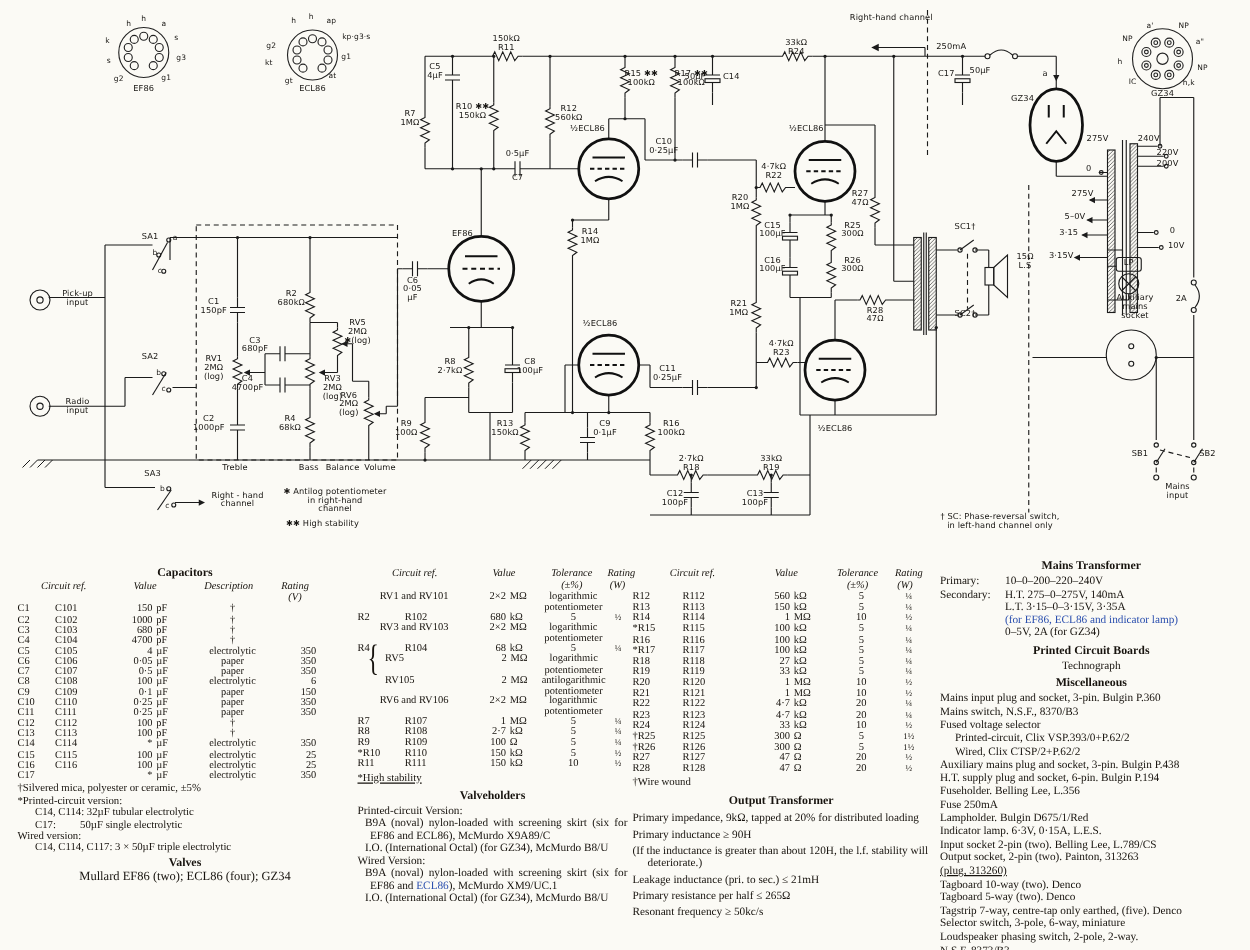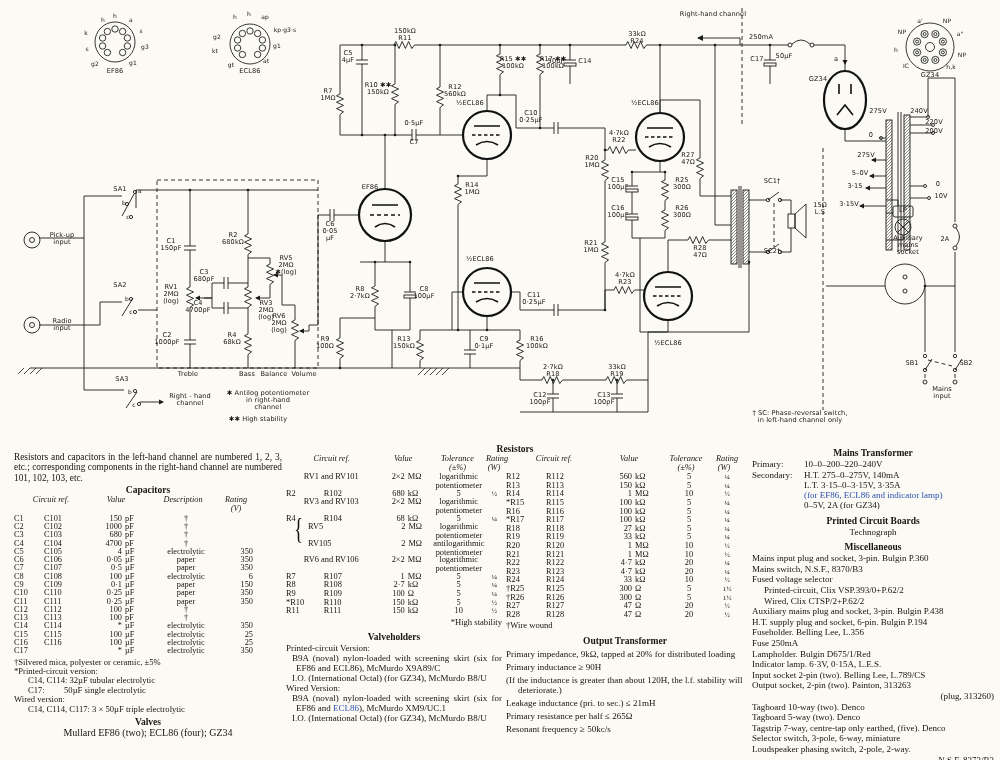--- a/index.html
+++ b/index.html
@@ -18,21 +18,21 @@
   .col{position:absolute;font-size:9px;line-height:10.2px;}
   .col1{left:14px;top:452px;width:268px;}
   .col2{left:286px;top:455px;width:216px;}
   .col3{left:506px;top:455px;width:238px;}
   .col4{left:752px;top:446px;width:242px;}
   .intro{text-align:justify;font-size:9.3px;line-height:10.4px;}
   .tbl-title{text-align:center;font-weight:bold;font-size:9.5px;margin:2px 0 1px;}
   .res-title{position:absolute;left:286px;top:444px;width:458px;text-align:center;
              font-weight:bold;font-size:9.5px;}
   .center{text-align:center;}
-  .right{text-align:right;}
+  .right{text-decoration:underline;}
   .just{text-align:justify;}
   .blue{color:#2b4fae;}
   
   .chead,.crow{display:flex;}
   .chead{font-style:italic;font-size:8.3px;line-height:8.6px;margin-bottom:1px;}
   .chead span{white-space:pre-line;text-align:center;}
   .crow{height:8.3px;font-size:8.3px;line-height:8.5px;}
   .cc{display:block;}
   .rc1{width:30px;} .rc2{width:44px;} .cv{width:34px;text-align:right;}
   .cu{width:22px;padding-left:3px;} .cd{width:78px;text-align:center;} .crt{width:28px;text-align:right;}
@@ -538,24 +538,22 @@
         <div class="slabel" style="left: 274px; top: 371px;">Balance</div>
         <div class="slabel" style="left: 304px; top: 371px;">Volume</div>
         <div class="slabel" style="left: 268px; top: 390px;">✱  Antilog potentiometer
 in right-hand
 channel</div>
         <div class="slabel" style="left: 258px; top: 416px;">✱✱  High stability</div>
       </div>
   </div>
 
 
-  <div class="res-title">Resistors</div>
 
   <div class="col col1">
-    <div class="intro">Resistors and capacitors in the left-hand channel are numbered 1, 2, 3, etc.; corresponding components in the right-hand channel are numbered 101, 102, 103, etc.</div>
     <div class="tbl-title">Capacitors</div>
     <div class="chead">
       <span style="width:74px">Circuit ref.</span>
       <span style="width:56px">Value</span>
       <span style="width:78px">Description</span>
       <span style="width:28px">Rating
 (V)</span>
     </div>
     <div id="cap-rows">
         <div class="crow">

